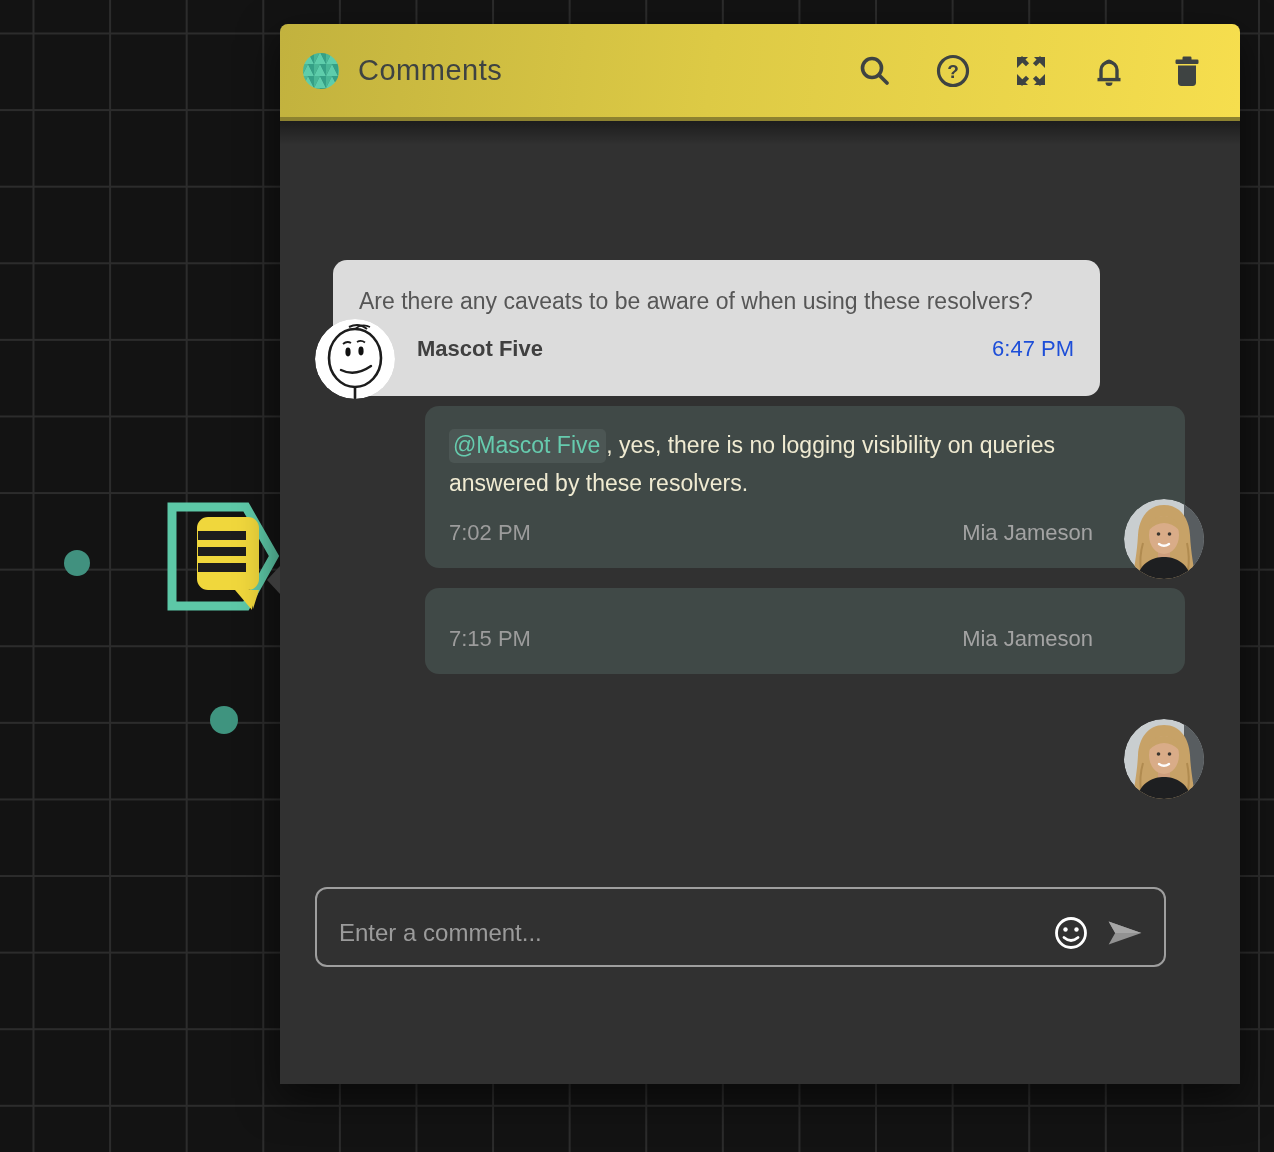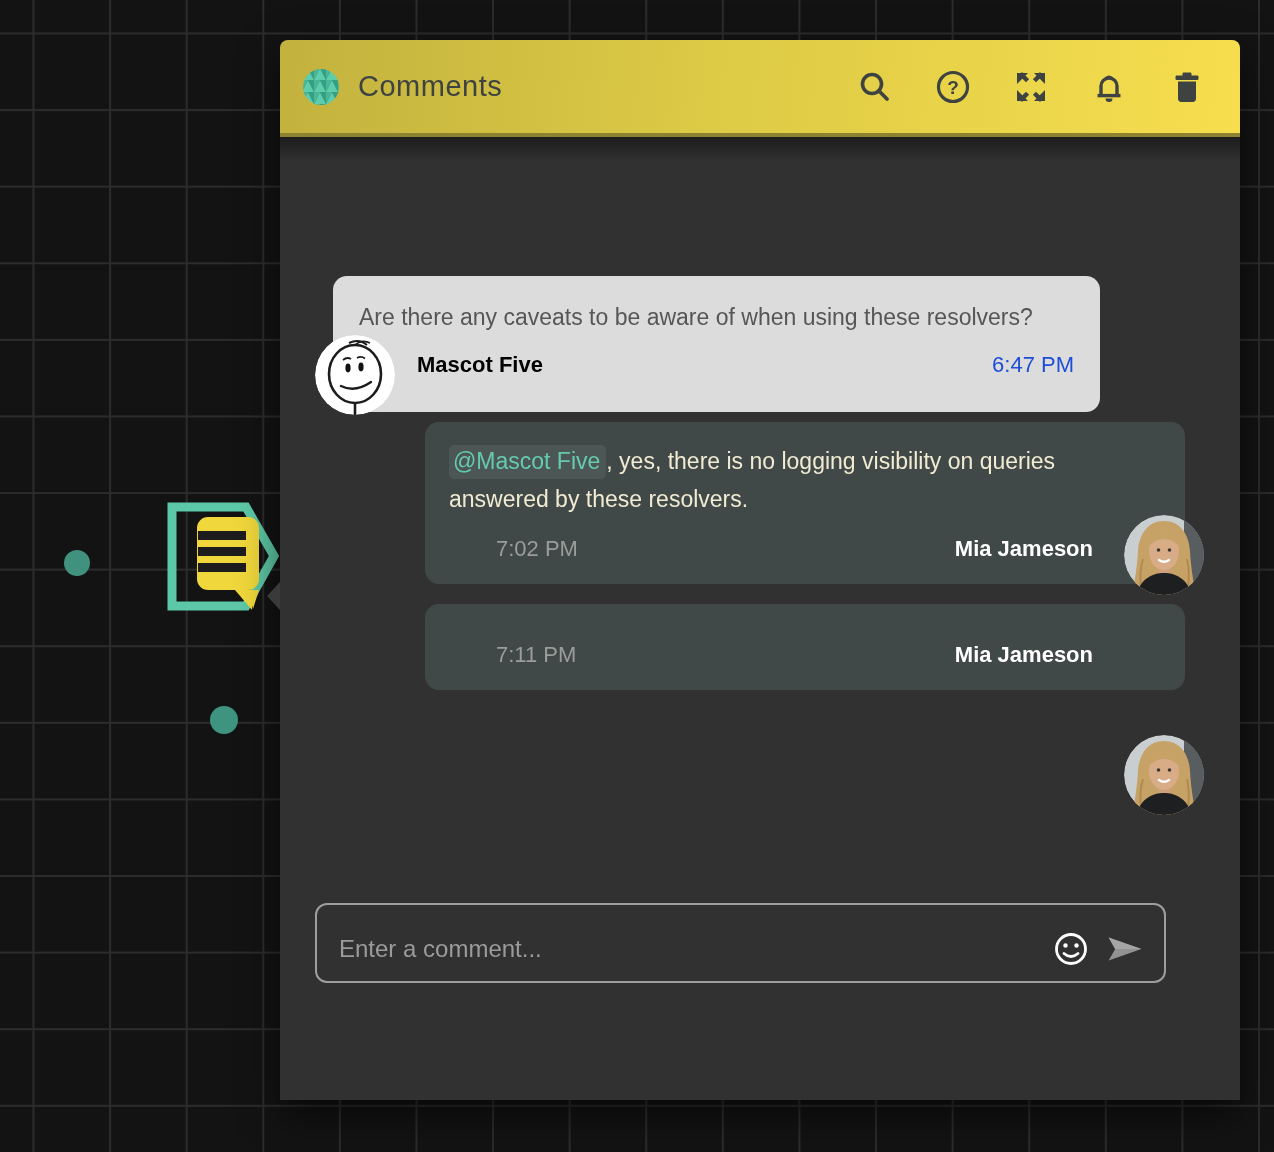--- a/index.html
+++ b/index.html
@@ -13,21 +13,21 @@
     background-size:76.6px 76.6px;
     background-position:2.5px 32.5px, 32.5px 2.5px;
     position:relative;
   }
 
   
   .canvas-decor { position:absolute; left:0; top:0; width:1274px; height:1152px; z-index:1; }
 
   
   .panel {
-    position:absolute; left:280px; top:40px; width:960px; height:1060px;
+    position:absolute; left:280px; top:24px; width:960px; height:1060px;
     background:#313131; z-index:2;
     border-radius:8px 8px 0 0;
     box-shadow:0 14px 40px rgba(0,0,0,0.55);
   }
   .panel-arrow {
     position:absolute; left:-13px; top:542px; width:0; height:0;
     border-top:14px solid transparent; border-bottom:14px solid transparent;
     border-right:13px solid #3a3a3a;
   }
   .panel-header {
@@ -60,24 +60,24 @@
   }
   .bubble-dark {
     left:145px; width:760px;
     background:#404947; color:#f0ebd2; padding:20px 24px 16px 24px;
   }
   .bubble-dark.b2 { top:382px; }
   .bubble-dark.b3 { top:564px; }
   .msg-footer { display:flex; justify-content:space-between; align-items:center; margin-top:8px; font-size:22px; }
   .bubble-light .msg-footer { padding-left:58px; margin-top:10px; }
   .bubble-dark  .msg-footer { padding-right:68px; margin-top:12px; }
-  .author-light { font-weight:bold; color:#000000; }
+  .author-light { font-weight:bold; color:#404040; }
   .time-light { color:#1d4ed8; }
-  .author-dark { font-weight:bold; color:#ffffff; }
-  .time-dark { color:#9c9c9c;margin-left:47px; }
+  .author-dark { font-weight:normal; color:#a3a3a3; }
+  .time-dark { color:#9c9c9c; }
   .mention {
     color:#66cbae; background:#4c5654; border-radius:5px; padding:3px 6px 5px 4px;
   }
   .avatar {
     position:absolute; width:80px; height:80px; border-radius:50%; overflow:hidden; z-index:5;
   }
   .avatar svg { width:80px; height:80px; display:block; }
   .avatar-mascot { left:35px; top:295px; }
   .avatar-photo-1 { left:844px; top:475px; }
   .avatar-photo-2 { left:844px; top:695px; }
@@ -214,21 +214,21 @@
       <path d="M40,17 C30,17 26,23 25,31 Q32,24 40,24 Q48,24 55,31 C54,23 50,17 40,17 Z" fill="#c7a267"></path>
       <circle cx="34.5" cy="35" r="1.8" fill="#3a3530"></circle>
       <circle cx="45.5" cy="35" r="1.8" fill="#3a3530"></circle>
       <path d="M35,45 Q40,48.5 45,45" stroke="#fdfdfd" stroke-width="2.4" fill="none" stroke-linecap="round"></path>
       <path d="M12,80 C17,63 29,58 40,58 C51,58 63,63 68,80 Z" fill="#1e1f21"></path>
     </svg>
   </div>
 
   <div class="bubble bubble-dark b3">
     <div class="msg-footer">
-      <span class="time-dark">7:11 PM</span>
+      <span class="time-dark">7:15 PM</span>
       <span class="author-dark">Mia Jameson</span>
     </div>
   </div>
   <div class="avatar avatar-photo-2">
     <svg viewBox="0 0 80 80">
       <circle cx="40" cy="40" r="40" fill="#c9ced0"></circle>
       <rect x="60" y="0" width="20" height="80" fill="#585d60"></rect>
       <path d="M40,6 C24,6 15,19 14,36 C13,56 10,66 9,80 L71,80 C70,66 67,56 66,36 C65,19 56,6 40,6 Z" fill="#c7a267"></path>
       <path d="M19,44 Q15,58 17,72 M63,44 Q66,58 64,72" stroke="#b08b50" stroke-width="2" fill="none"></path>
       <rect x="34" y="48" width="12" height="14" fill="#cf9f7d"></rect>

